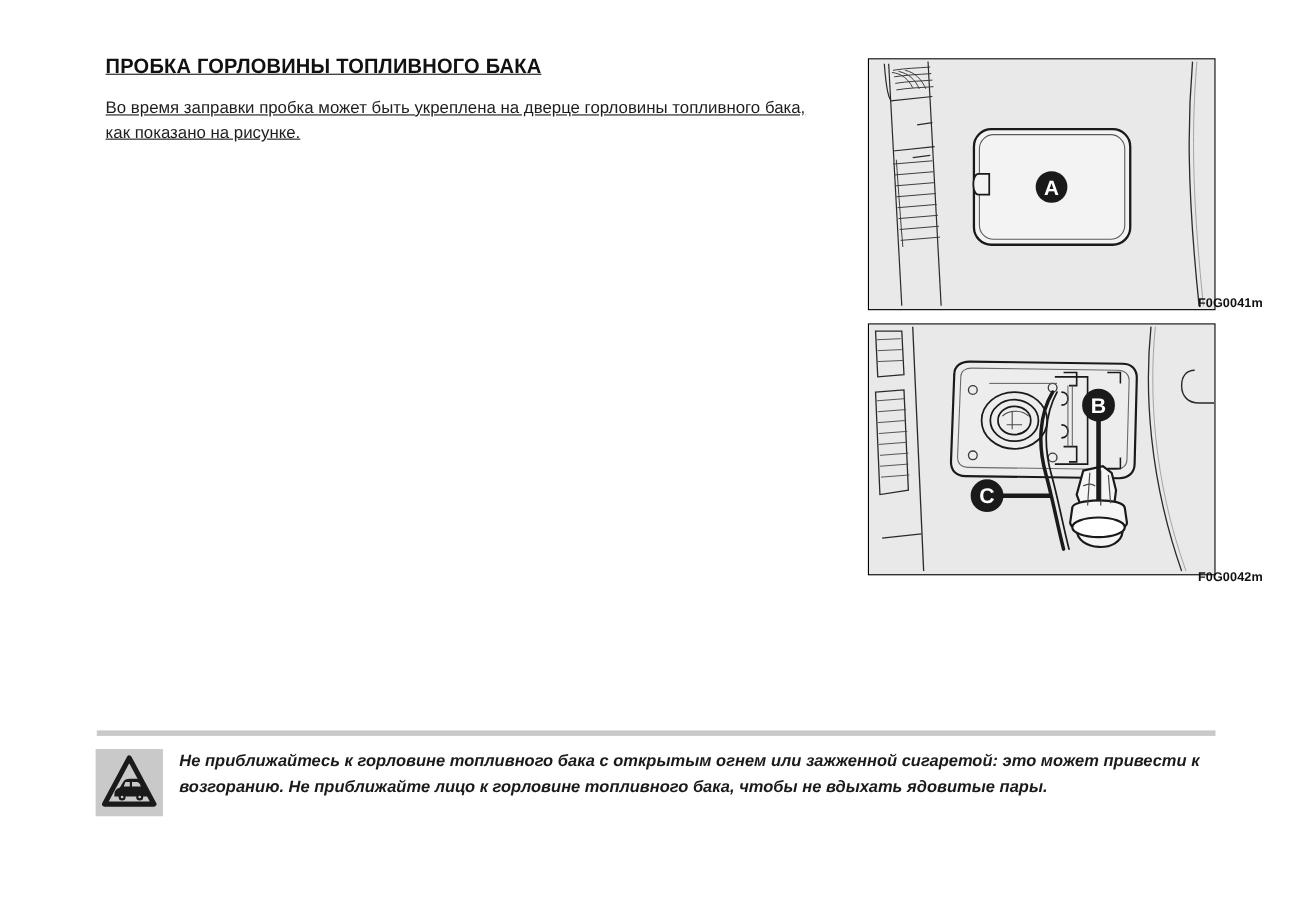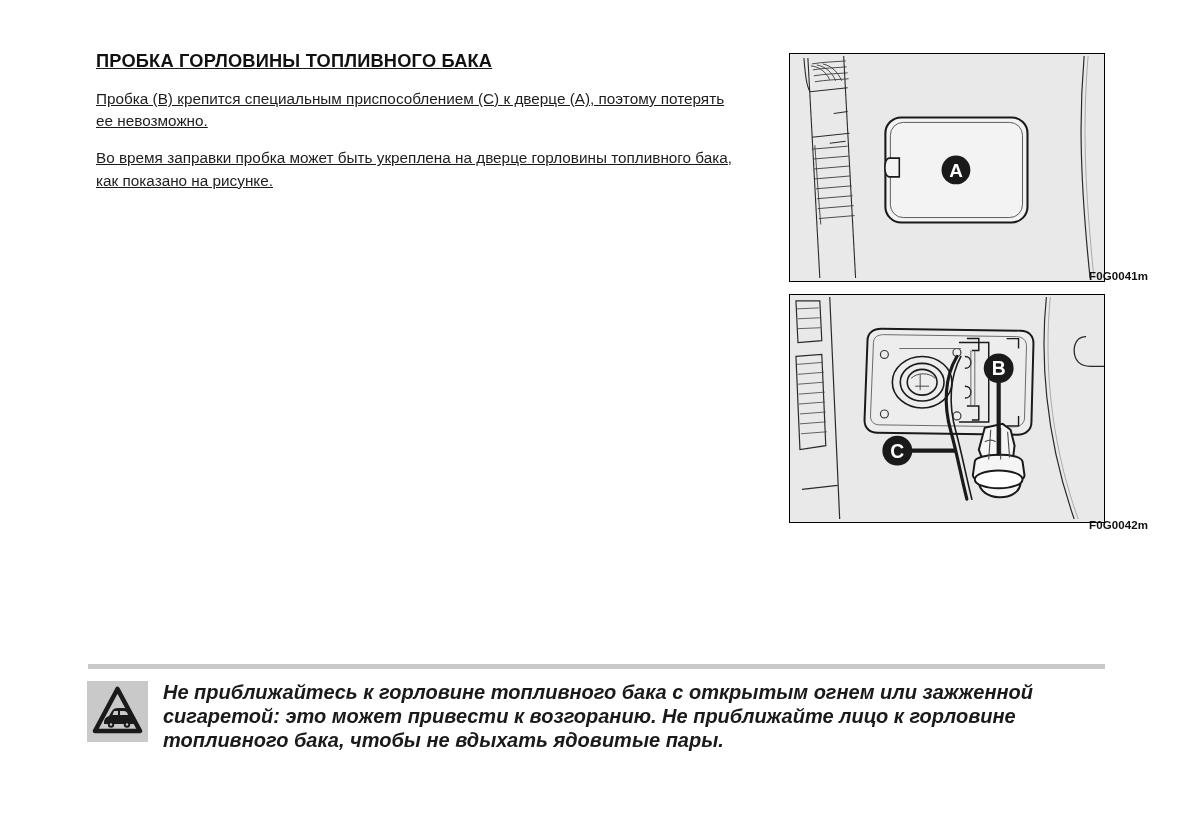--- a/index.html
+++ b/index.html
@@ -88,33 +88,32 @@
     height: 61px;
     background: #c9c9c9;
   }
   .warn-icon svg { display: block; width: 100%; height: 100%; }
 
   .warn-text {
     position: absolute;
     left: 163px;
     top: 680px;
     width: 945px;
-    font-size: 20px;
+    font-size: 15px;
     line-height: 24px;
     font-weight: bold;
     font-style: italic;
     color: #1a1a1a;
   }
 </style>
 </head>
 <body>
 
 <div class="text-col">
   <h1 class="page-heading">ПРОБКА ГОРЛОВИНЫ ТОПЛИВНОГО БАКА</h1>
-  <p class="para">Пробка (B) крепится специальным приспособлением (C) к дверце (A), поэтому потерять ее невозможно.</p>
   <p class="para">Во время заправки пробка может быть укреплена на дверце горловины топливного бака, как показано на рисунке.</p>
 </div>
 
 <div class="figure" id="figure-top">
   <svg class="fig-svg" viewBox="0 0 316 229" preserveAspectRatio="none">
     <rect x="0" y="0" width="316" height="229" fill="#e9e9e9"></rect>
 
     <g fill="none" stroke="#2a2a2a" stroke-width="1.1">
       <path d="M18 4 C 20 40, 24 120, 30 226"></path>
       <path d="M54 2 C 56 40, 60 120, 66 226"></path>

